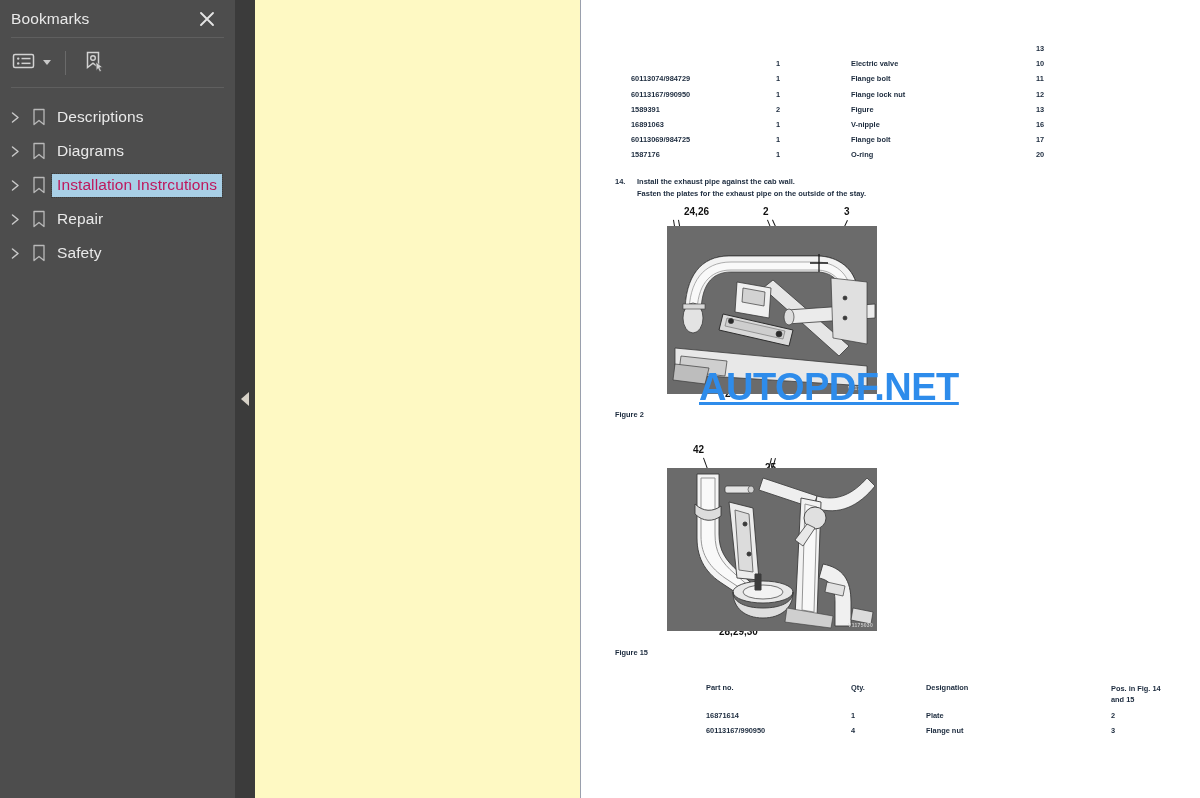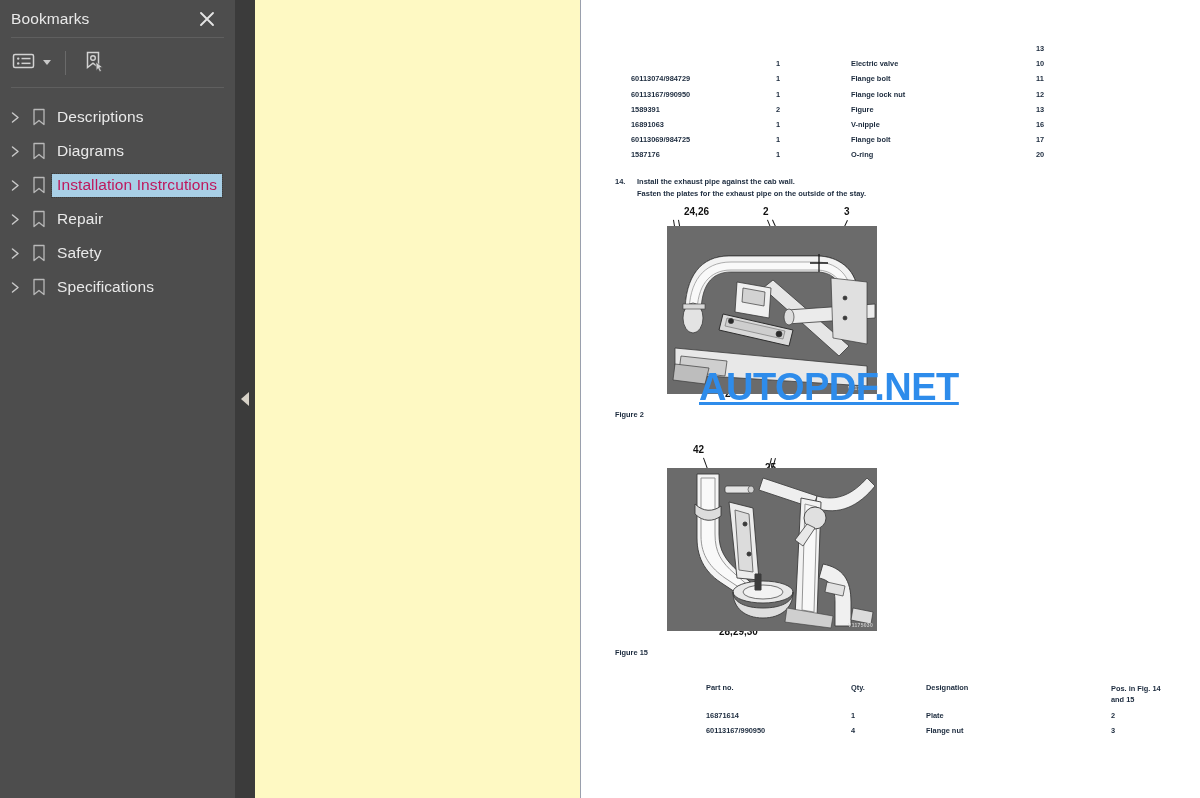--- a/index.html
+++ b/index.html
@@ -335,33 +335,20 @@
               <path d="M2.5 2 L8 6.5 L2.5 11" stroke="#c9c9c9" stroke-width="1.5" fill="none" stroke-linecap="round" stroke-linejoin="round"></path>
             </svg>
           </span>
           <span class="bm-icon">
             <svg width="14" height="18" viewBox="0 0 14 18">
               <path d="M2 1.5 h10 v15 l-5 -4 l-5 4 z" stroke="#b9b9b9" stroke-width="1.3" fill="none" stroke-linejoin="round"></path>
             </svg>
           </span>
           <span class="bm-label">Safety</span>
         </div>
-        <div class="bm-row">
-          <span class="bm-expander">
-            <svg width="11" height="13" viewBox="0 0 11 13">
-              <path d="M2.5 2 L8 6.5 L2.5 11" stroke="#c9c9c9" stroke-width="1.5" fill="none" stroke-linecap="round" stroke-linejoin="round"></path>
-            </svg>
-          </span>
-          <span class="bm-icon">
-            <svg width="14" height="18" viewBox="0 0 14 18">
-              <path d="M2 1.5 h10 v15 l-5 -4 l-5 4 z" stroke="#b9b9b9" stroke-width="1.3" fill="none" stroke-linejoin="round"></path>
-            </svg>
-          </span>
-          <span class="bm-label">Specifications</span>
-        </div>
       </div>
   </div>
 
   <div id="divider-strip">
     <div id="collapse-handle">
       <span class="tri-left"></span>
     </div>
   </div>
 
   <div id="viewer">

